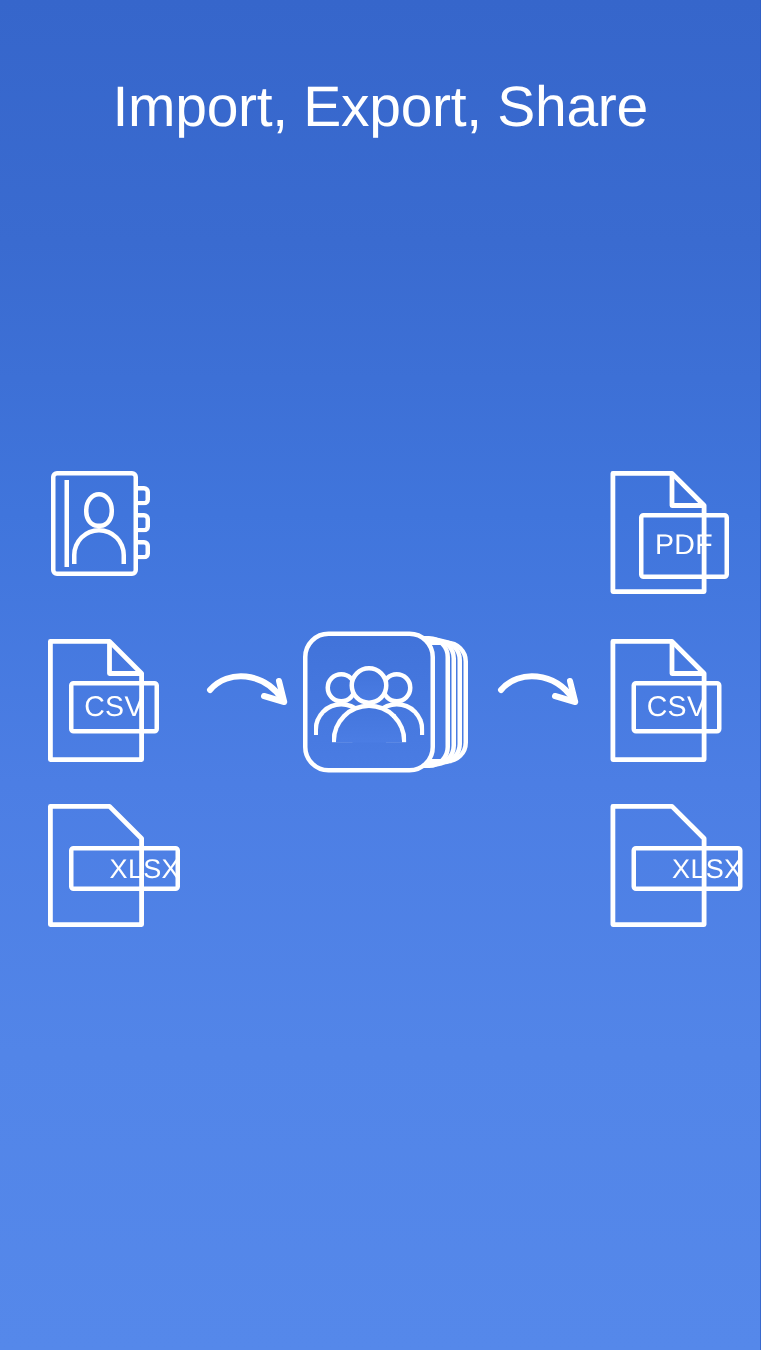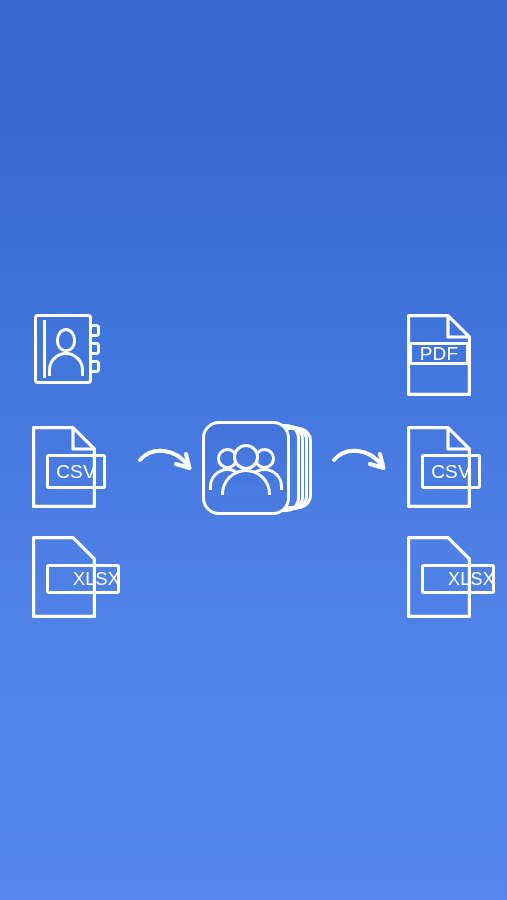--- a/index.html
+++ b/index.html
@@ -118,21 +118,21 @@
     font-size: 19px;
     font-weight: 500;
     letter-spacing: 0.2px;
     display: flex;
     align-items: center;
     justify-content: center;
     box-sizing: border-box;
     white-space: nowrap;
   }
   .label-csv  { left: 20px; top: 32px; width: 60px; height: 35px; }
-  .label-pdf  { left: 8px; top: 32px; width: 60px; height: 23px; text-align: center; }
+  .label-pdf  { left: 25px; top: 32px; width: 60px; height: 44px; text-align: center; }
   .label-xlsx { left: 20px; top: 32px; width: 74px; height: 30px; font-size: 18px; padding-left: 27px; }
 
   
   .stack-back {
     position: absolute;
     border: 3px solid #ffffff;
     border-radius: 14px;
     box-sizing: border-box;
   }
   .stack-front {
@@ -160,20 +160,21 @@
   }
 
   
   .arrow { position: absolute; }
 </style>
 </head>
 <body>
 
 <div id="screen">
 
+  <div id="title">Import, Export, Share</div>
 
   <div class="icon-slot" style="left:26px; top:310px; width:84px; height:86px;">
     <div class="book-body"></div>
     <div class="book-spine"></div>
     <div class="book-tab t1"></div>
     <div class="book-tab t2"></div>
     <div class="book-tab t3"></div>
     <div class="person-head"></div>
     <div class="person-body"></div>
   </div>

